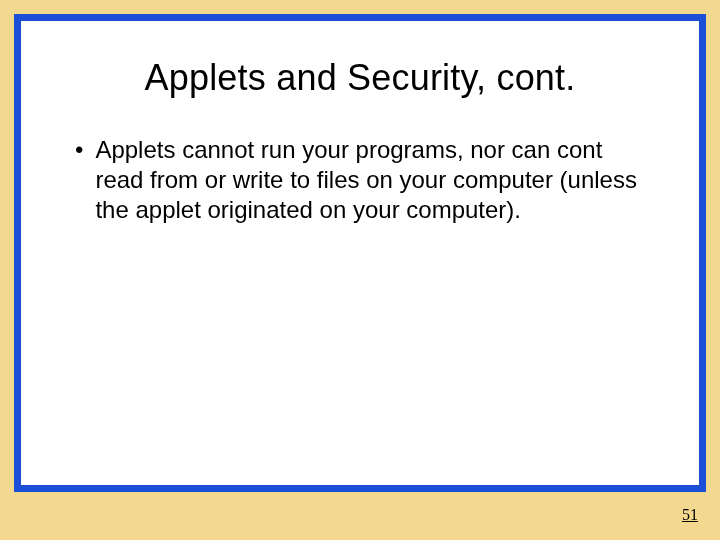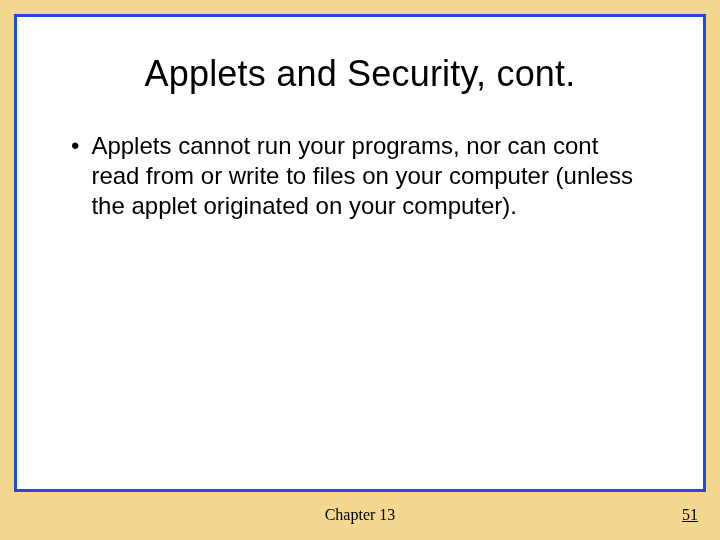--- a/index.html
+++ b/index.html
@@ -10,21 +10,21 @@
     color: #000;
     position: relative;
   }
   .content-frame {
     position: absolute;
     left: 14px;
     top: 14px;
     width: 692px;
     height: 478px;
     background: #ffffff;
-    border: 3px solid #1d4ed8;
+    border: 7px solid #1d4ed8;
     padding: 28px 40px 20px 40px;
   }
   .slide-title {
     font-size: 36px;
     font-weight: 400;
     text-align: center;
     margin-top: 8px;
     margin-bottom: 36px;
     letter-spacing: 0.2px;
   }
@@ -73,15 +73,14 @@
 <div class="content-frame">
   <h1 class="slide-title">Applets and Security, cont.</h1>
 
   <div class="bullet-row">
     <span class="bullet-dot">•</span>
     <span class="bullet-text">Applets cannot run your programs, nor can cont read from or write to files on your computer (unless the applet originated on your computer).</span>
   </div>
 </div>
 
 <div class="footer">
-  <span class="footer-center">Chapter 13</span>
   <span class="footer-right">51</span>
 </div>
 
 </body></html>

